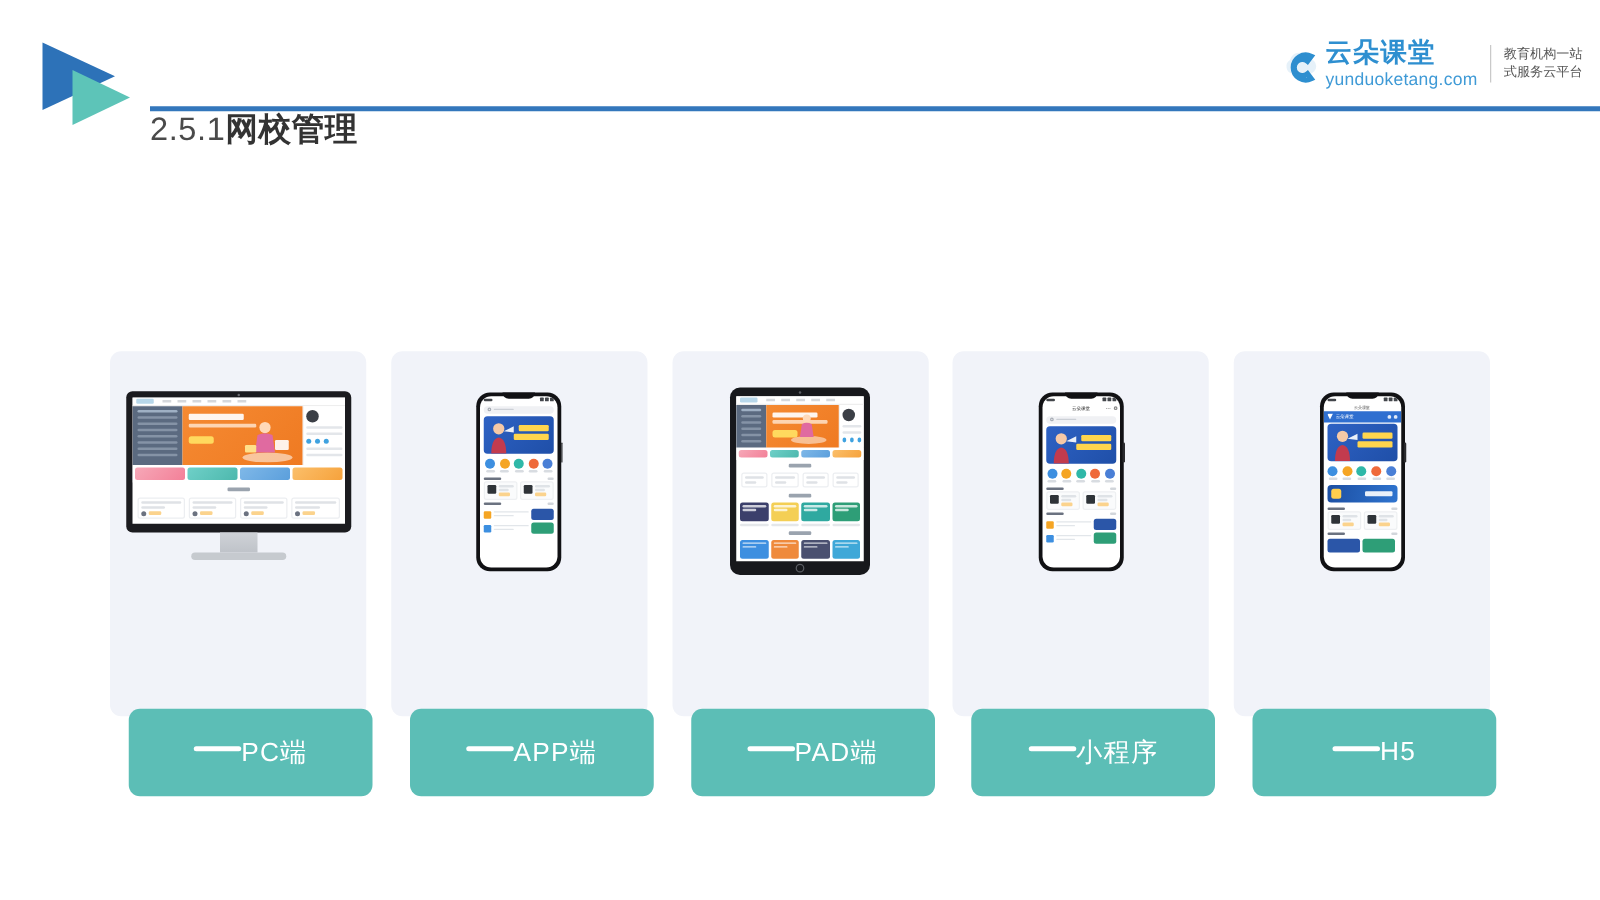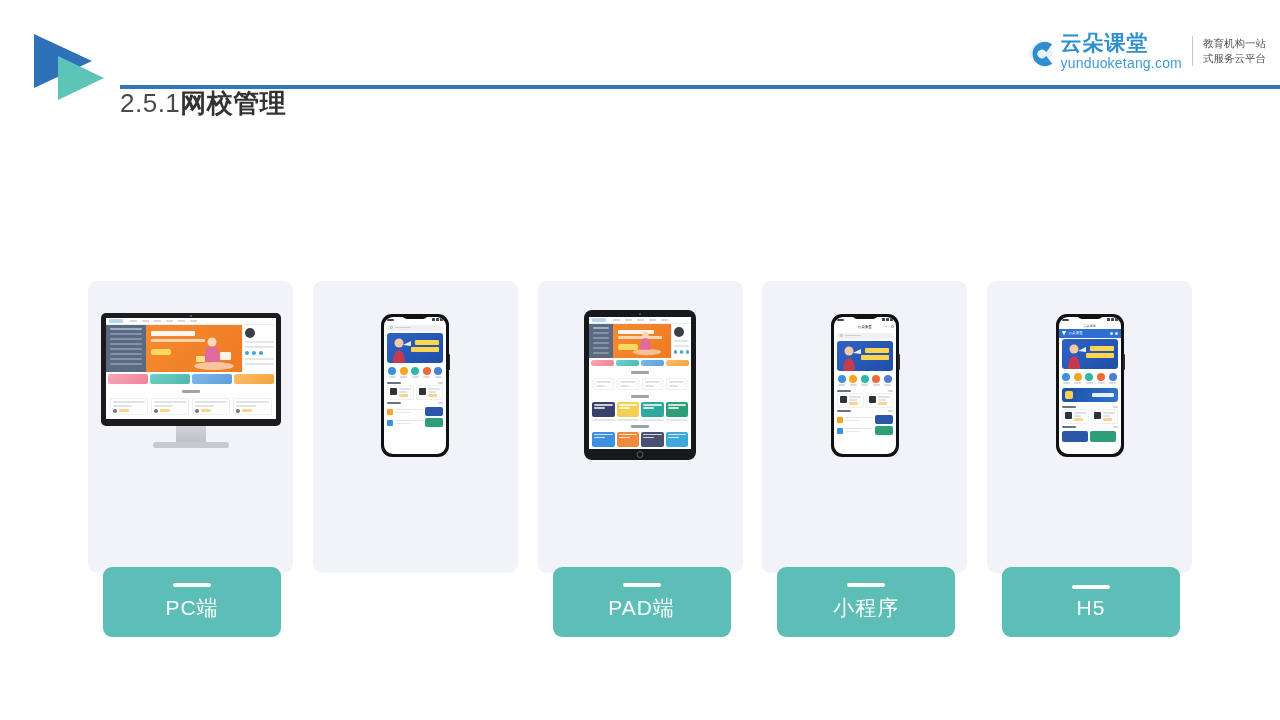--- a/index.html
+++ b/index.html
@@ -60,23 +60,23 @@
   .card {
     position:relative; width:205px; height:292px;
     background:#f1f3f9; border-radius:9px;
   }
   .device-zone {
     position:absolute; left:0; top:0; width:100%; height:208px;
     display:flex; align-items:center; justify-content:center;
   }
   .label-plate {
     position:absolute; left:15px; bottom:-64px;
-    width:178px; height:70px;
+    width:195px; height:70px;
     background:#5cbeb6; border-radius:9px;
-    display:flex; flex-direction:column; align-items:center; justify-content:center;
+    display:flex; flex-direction:row; align-items:center; justify-content:center;
   }
   .plate-bar { width:38px; height:4px; background:#fff; border-radius:2px; margin-bottom:7px; }
   .plate-text { font-size:21px; color:#fff; letter-spacing:1px; }
 
   
   .monitor { position:relative; width:180px; height:145px; }
   .mon-body {
     width:180px; height:113px; background:#1b1b1f;
     border-radius:5px; padding:5px 5px 7px 5px;
   }
@@ -476,20 +476,24 @@
                   <span class="tx">
                     <i></i>
                     <i class="s"></i>
                   </span>
                   <span class="tg" style="background:#2e9e77"></span>
                 </div>
             </div>
           </div>
         </div>
       </div>
+      <div class="label-plate">
+        <div class="plate-bar"></div>
+        <div class="plate-text">APP端</div>
+      </div>
     </div>
 
     <div class="card">
       <div class="device-zone">
         <div class="tablet">
           <div class="tab-cam"></div>
           <div class="tab-screen">
             <div class="site-nav">
               <div class="site-logo"></div>
               <div class="site-nav-items">

